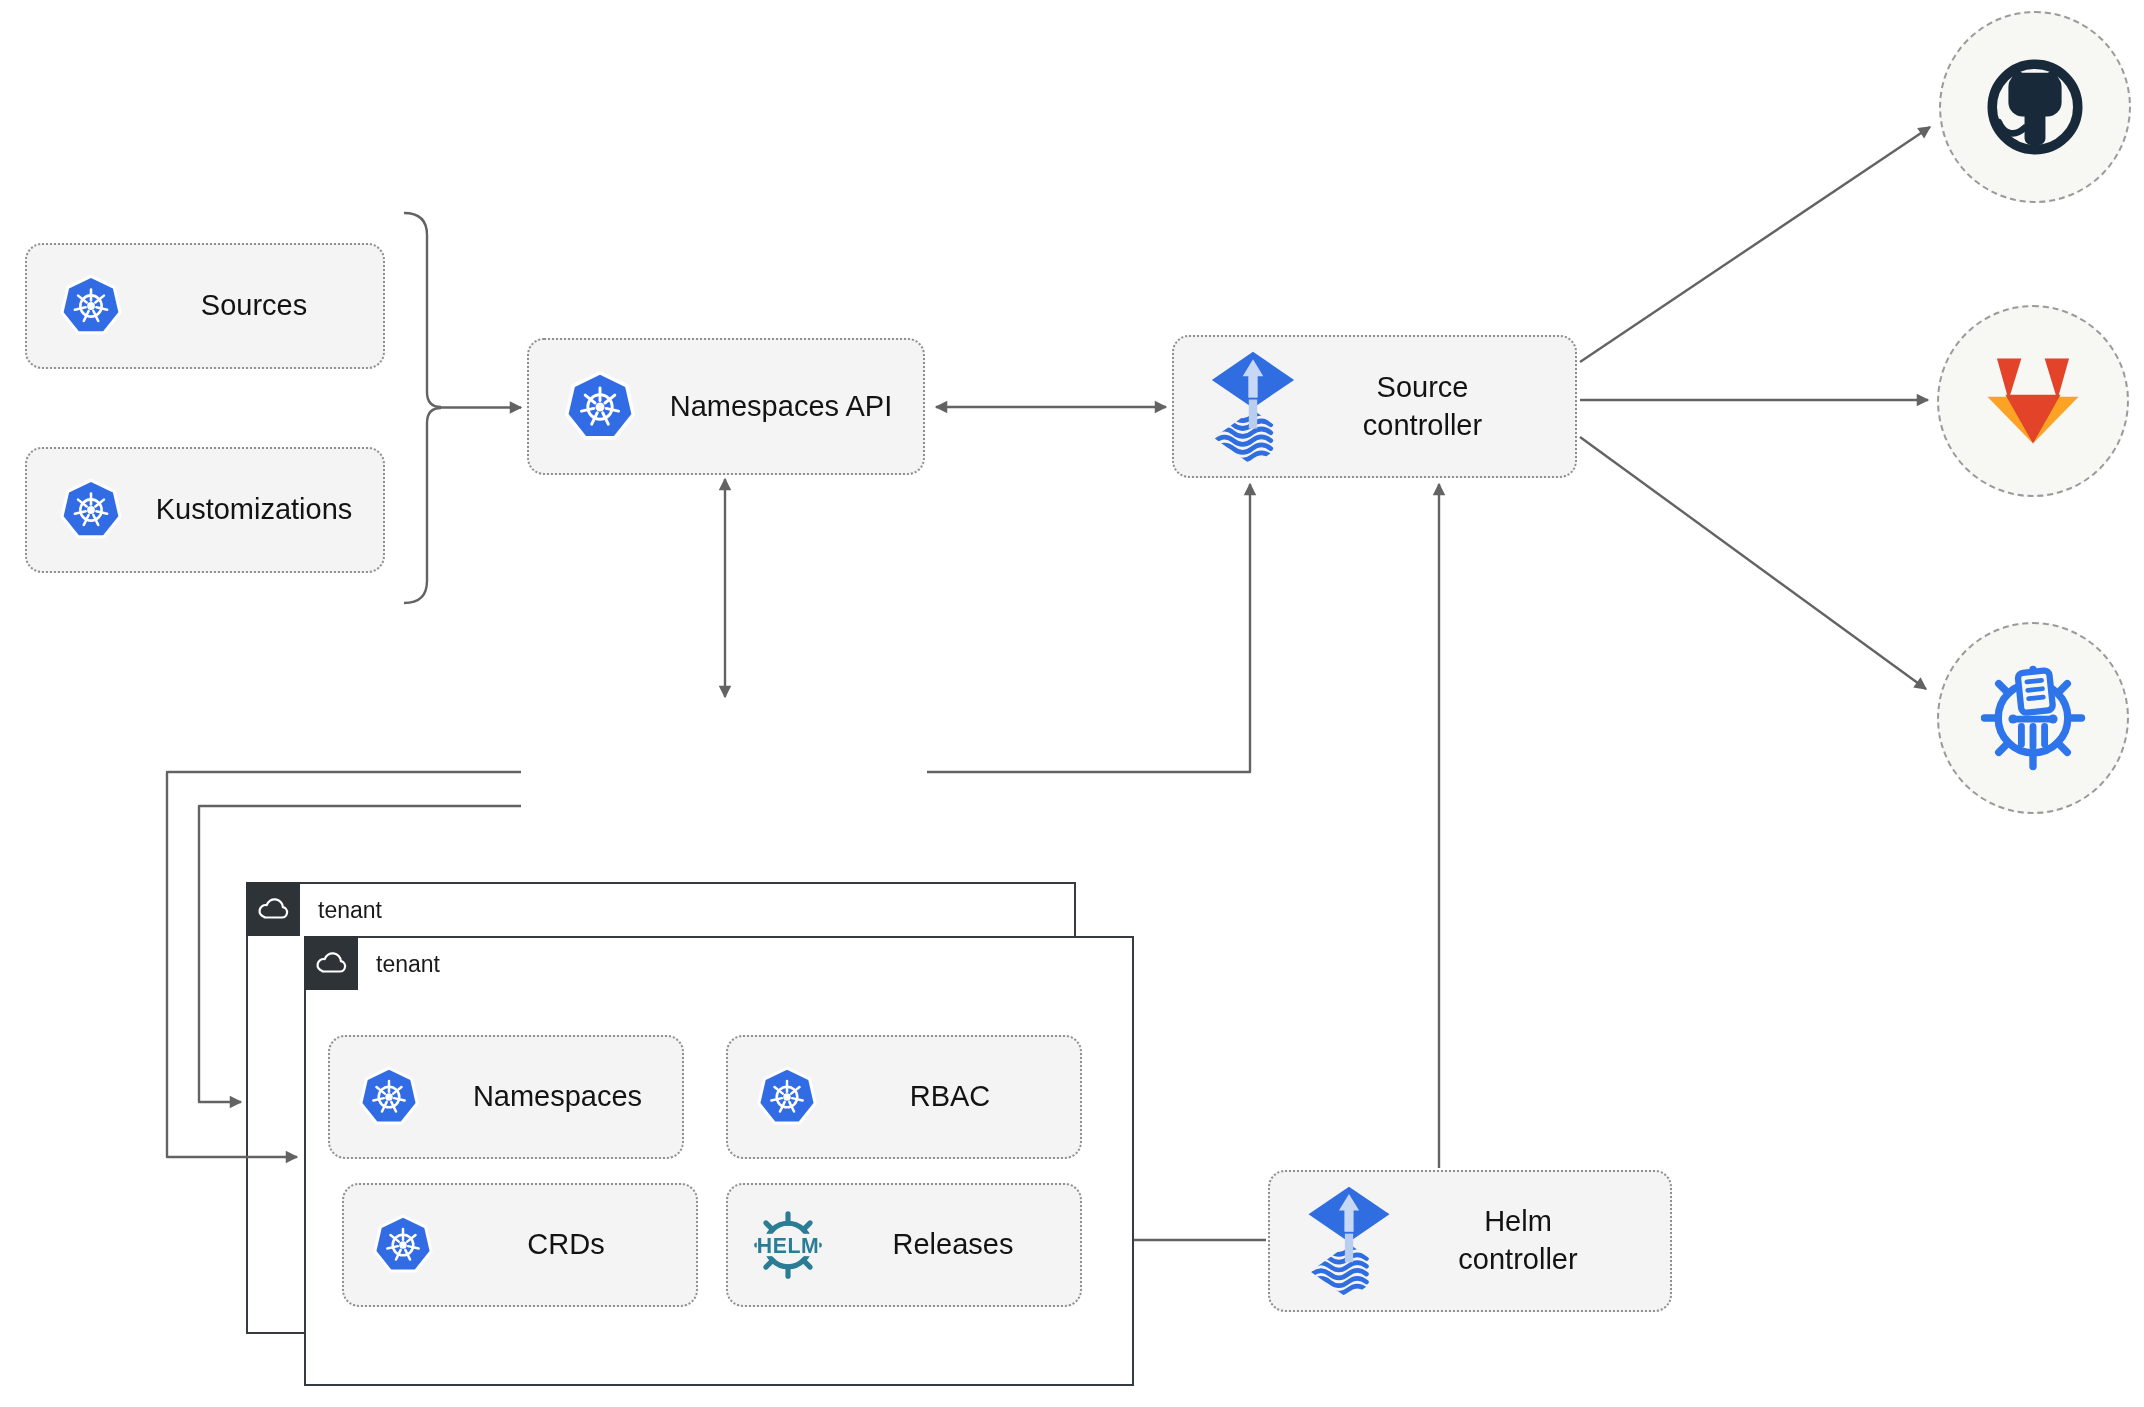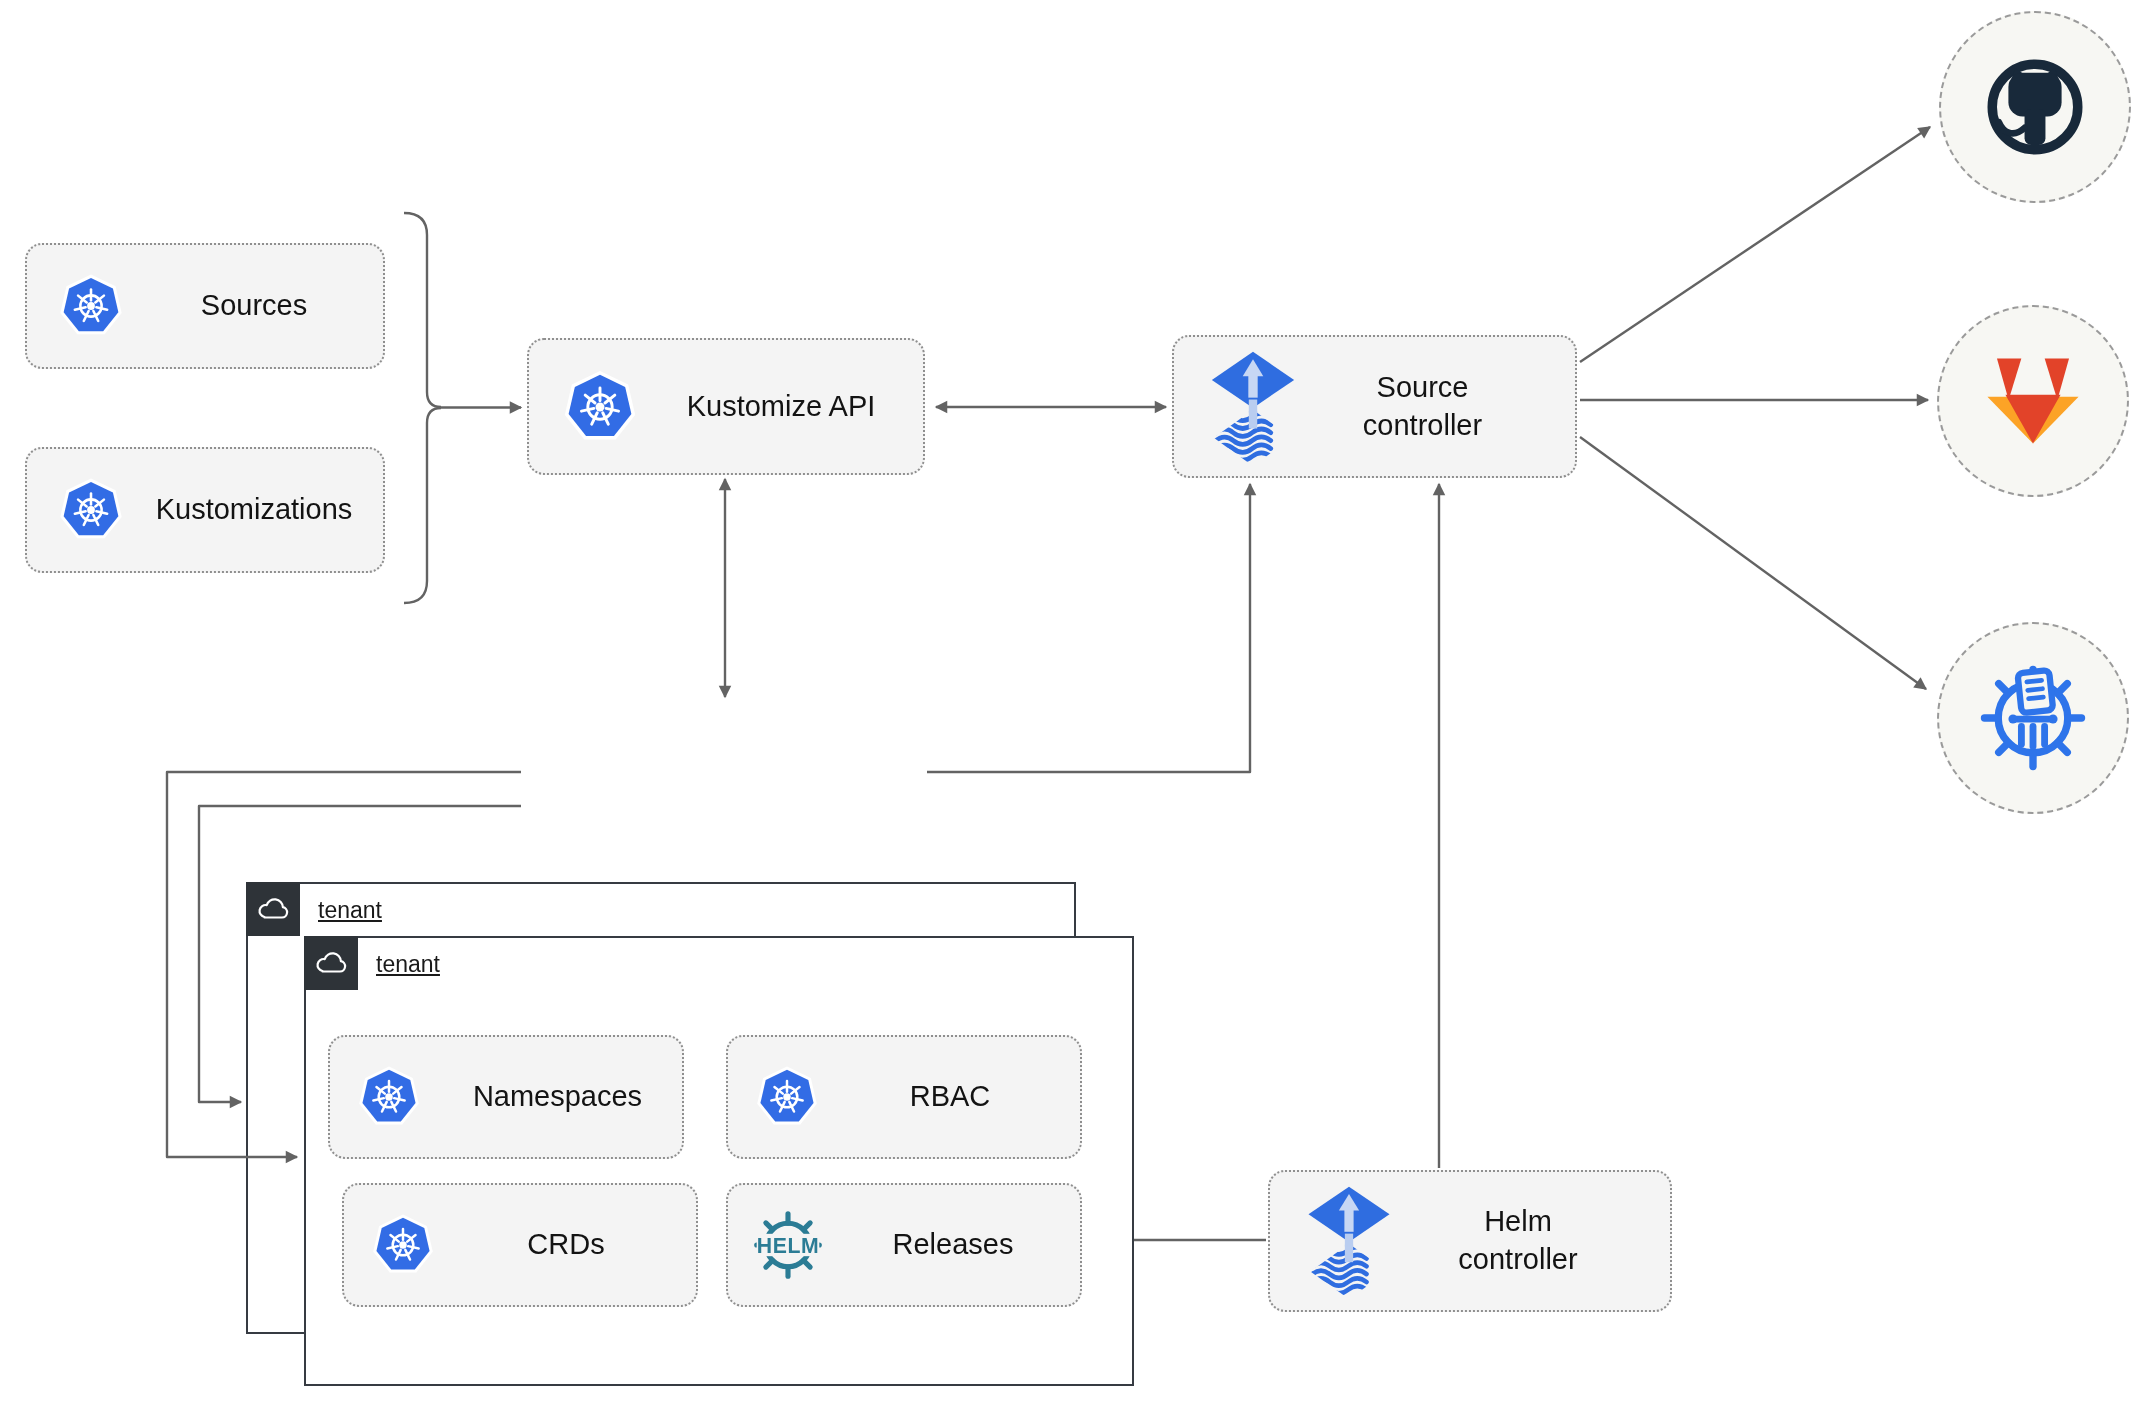--- a/index.html
+++ b/index.html
@@ -16,21 +16,21 @@
 
   .circle{position:absolute;width:192px;height:192px;border-radius:50%;background:#f7f7f3;
           border:2.5px dashed #9a9a9a;display:flex;align-items:center;justify-content:center;
           box-sizing:border-box;z-index:1;}
 
   .tenant{position:absolute;background:#ffffff;border:2.5px solid #363b42;box-sizing:border-box;}
   .tenant-back{z-index:1;}
   .tenant-front{z-index:3;}
   .tab{position:absolute;left:-2.5px;top:-2.5px;width:54px;height:54px;background:#2e3338;
        display:flex;align-items:center;justify-content:center;}
-  .tlabel{position:absolute;left:70px;top:13px;font-size:23px;color:#1a1a1a;text-decoration:underline;}
+  .tlabel{position:absolute;left:70px;top:13px;font-size:23px;color:#1a1a1a;}
 
   .item{z-index:4;}
   svg{display:block;}
 </style>
 </head>
 <body>
 
 <svg width="0" height="0" style="position:absolute" aria-hidden="true">
   <defs>
     <clipPath id="fluxwaves">
@@ -182,21 +182,21 @@
       </span>
     <span class="lbl">Kustomizations</span>
   </div>
 
   <div class="dbox" style="left:527px;top:338px;width:398px;height:137px;">
     <span class="ic" style="margin-left:32px;">
       <svg width="78" height="78">
           <use href="#sym-k8s"></use>
         </svg>
       </span>
-    <span class="lbl">Kustomize API</span>
+    <span class="lbl">Namespaces API</span>
   </div>
 
   <div class="dbox ctrl" style="left:1172px;top:335px;width:405px;height:143px;">
     <span class="ic" style="margin-left:36px;">
       <svg width="86" height="118">
           <use href="#sym-flux"></use>
         </svg>
       </span>
     <span class="lbl" style="max-width:210px;margin:0 auto;">Source controller</span>
   </div>

